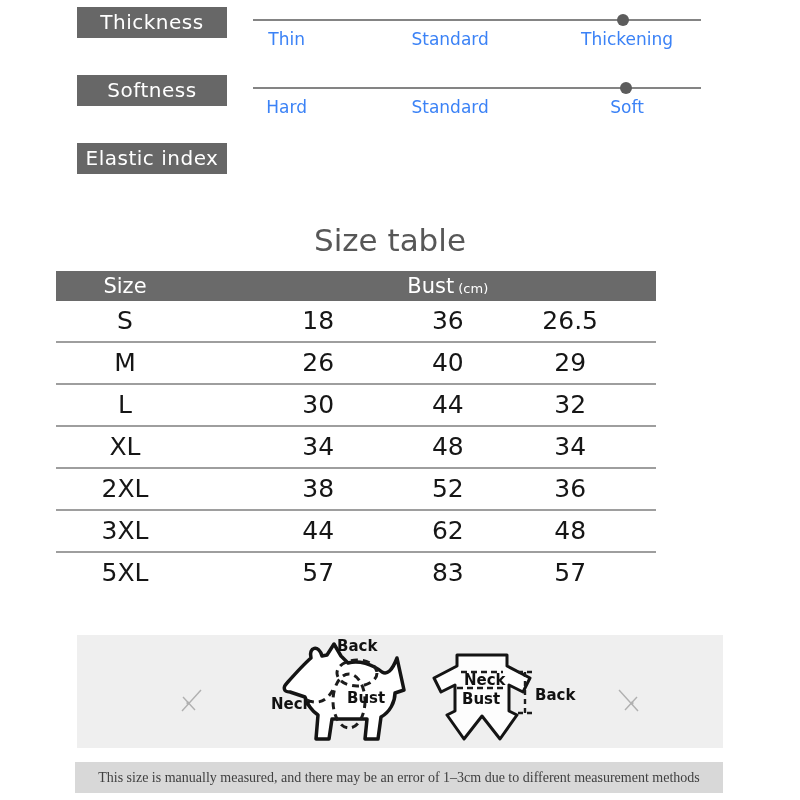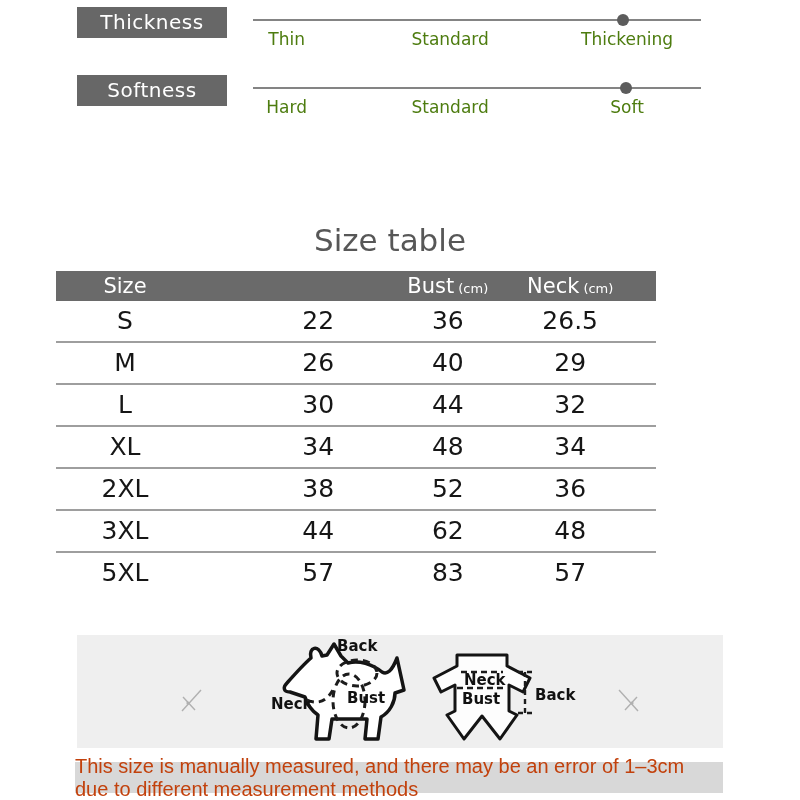--- a/index.html
+++ b/index.html
@@ -9,21 +9,21 @@
   
   .index-row{position:absolute;left:0;width:800px;height:60px;}
   .row-0{top:7px}.row-1{top:75px}.row-2{top:143px}
   .index-box{position:absolute;left:77px;top:0;width:150px;height:31px;background:#676767;
              color:#fff;font-size:20px;line-height:31px;text-align:center;letter-spacing:.5px;}
   .scale{position:absolute;left:253px;top:0;width:448px;height:60px;}
   .scale-line{position:absolute;left:0;right:0;top:12px;height:2px;background:#848484;}
   .scale-dot{position:absolute;top:13px;width:12px;height:12px;border-radius:50%;
              background:#5c5c5c;transform:translate(-50%,-50%);}
   .scale-labels span{position:absolute;top:22px;transform:translateX(-50%);
-             font-size:17px;color:#4d7c0f;white-space:nowrap;}
+             font-size:17px;color:#3b82f6;white-space:nowrap;}
   .lv-0{left:7.5%}.lv-1{left:44%}.lv-2{left:83.5%}
 
   
   .title{position:absolute;left:0;top:222px;width:780px;margin:0;text-align:center;
          font-size:31px;font-weight:normal;color:#575757;}
   .size-table{position:absolute;left:56px;top:271px;width:600px;}
   .thead{position:relative;height:30px;background:#6a6a6a;}
   .thead .cell{color:#fff;font-size:21px;line-height:30px;}
   .unit{font-size:13px;margin-left:4px;}
   .trow{position:relative;height:40px;border-bottom:2px solid #9e9e9e;}
@@ -45,21 +45,21 @@
   .lbl-dog-back{left:62px;top:-2px;}
   .lbl-dog-neck{left:-4px;top:56px;}
   .lbl-dog-bust{left:72px;top:50px;}
   .lbl-gar-neck{left:35px;top:20px;}
   .lbl-gar-bust{left:33px;top:39px;}
   .lbl-gar-back{left:106px;top:35px;}
 
   
   .footer{position:absolute;left:75px;top:762px;width:648px;height:31px;background:#d8d8d8;
           display:flex;align-items:center;justify-content:center;}
-  .footer span{font-family:Liberation Sans, sans-serif;font-size:20px;color:#c2410c;}
+  .footer span{font-family:Liberation Serif, serif;font-size:14px;color:#404040;}
 </style>
 </head>
 <body>
 
 <div class="page">
 
   <section>
 
     <div class="index-row row-0">
       <div class="index-box">Thickness index</div>
@@ -81,35 +81,35 @@
         <div class="scale-dot" style="left: 83.2%;"></div>
         <div class="scale-labels">
           <span class="lv-0">Hard</span>
           <span class="lv-1">Standard</span>
           <span class="lv-2">Soft</span>
         </div>
       </div>
     </div>
 
     <div class="index-row row-2">
+      <div class="index-box">Elastic index</div>
     </div>
   </section>
 
   <h1 class="title">Size table</h1>
 
   <div class="size-table">
     <div class="thead">
       <div class="cell c1"><span>Size</span></div>
       <div class="cell c3"><span>Bust</span><span class="unit">(cm)</span></div>
-      <div class="cell c4"><span>Neck</span><span class="unit">(cm)</span></div>
     </div>
 
     <div class="trow">
       <div class="cell c1">S</div>
-      <div class="cell c2">22</div>
+      <div class="cell c2">18</div>
       <div class="cell c3">36</div>
       <div class="cell c4">26.5</div>
     </div>
     <div class="trow">
       <div class="cell c1">M</div>
       <div class="cell c2">26</div>
       <div class="cell c3">40</div>
       <div class="cell c4">29</div>
     </div>
     <div class="trow">

